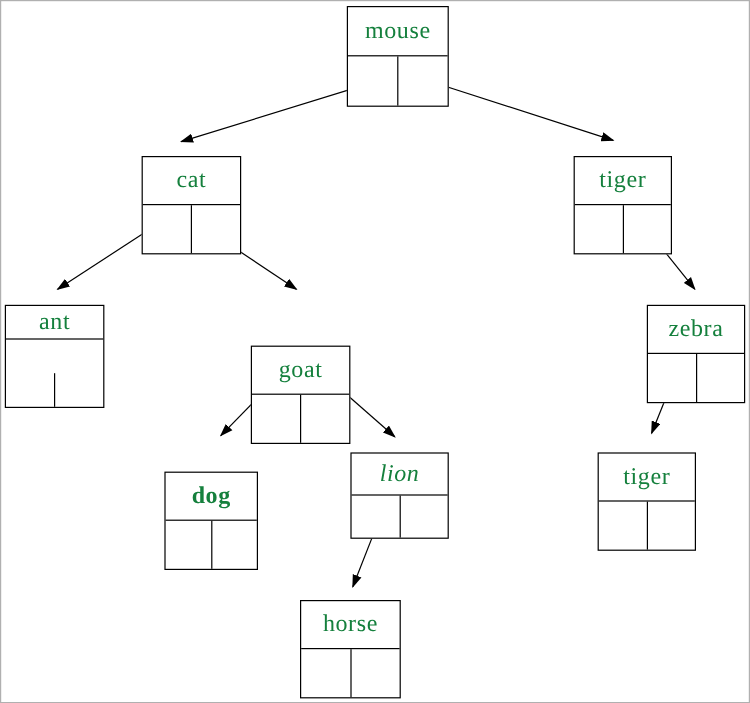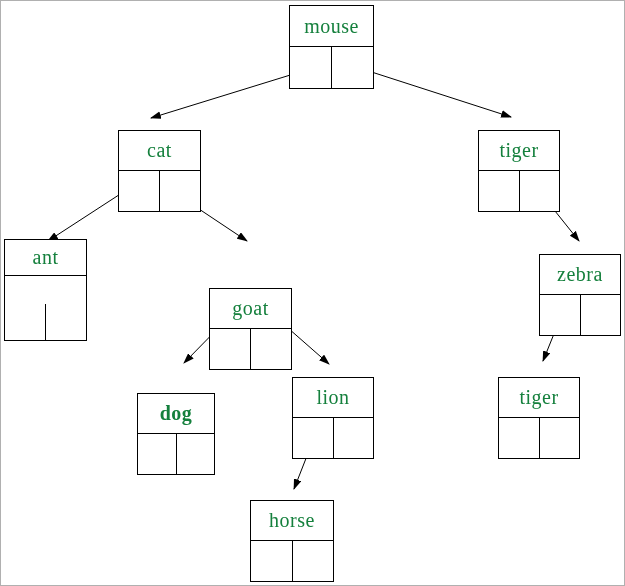--- a/index.html
+++ b/index.html
@@ -92,21 +92,21 @@
           <div class="cell cell-right"></div>
         </div>
       </div>
       <div class="node" style="left: 477px; top: 129px; width: 82px; height: 82px;">
         <div class="node-label">tiger</div>
         <div class="node-cells">
           <div class="cell cell-left"></div>
           <div class="cell cell-right"></div>
         </div>
       </div>
-      <div class="node" style="left: 3px; top: 238px; width: 83px; height: 102px; gap: 28px;">
+      <div class="node" style="left: 3px; top: 253px; width: 83px; height: 86px; gap: 28px;">
         <div class="node-label">ant</div>
         <div class="node-cells">
           <div class="cell cell-left"></div>
           <div class="cell cell-right"></div>
         </div>
       </div>
       <div class="node" style="left: 208px; top: 253px; width: 83px; height: 82px; margin-top: 34px;">
         <div class="node-label">goat</div>
         <div class="node-cells">
           <div class="cell cell-left"></div>
@@ -120,21 +120,21 @@
           <div class="cell cell-right"></div>
         </div>
       </div>
       <div class="node" style="left: 136px; top: 392px; width: 78px; height: 82px; font-weight: bold;">
         <div class="node-label">dog</div>
         <div class="node-cells">
           <div class="cell cell-left"></div>
           <div class="cell cell-right"></div>
         </div>
       </div>
-      <div class="node" style="left: 291px; top: 376px; width: 82px; height: 82px;">
+      <div class="node" style="left: 291px; top: 376px; width: 82px; height: 72px; font-style: italic;">
         <div class="node-label">lion</div>
         <div class="node-cells">
           <div class="cell cell-left"></div>
           <div class="cell cell-right"></div>
         </div>
       </div>
       <div class="node" style="left: 497px; top: 376px; width: 82px; height: 82px; justify-content: flex-end;">
         <div class="node-label">tiger</div>
         <div class="node-cells">
           <div class="cell cell-left"></div>

